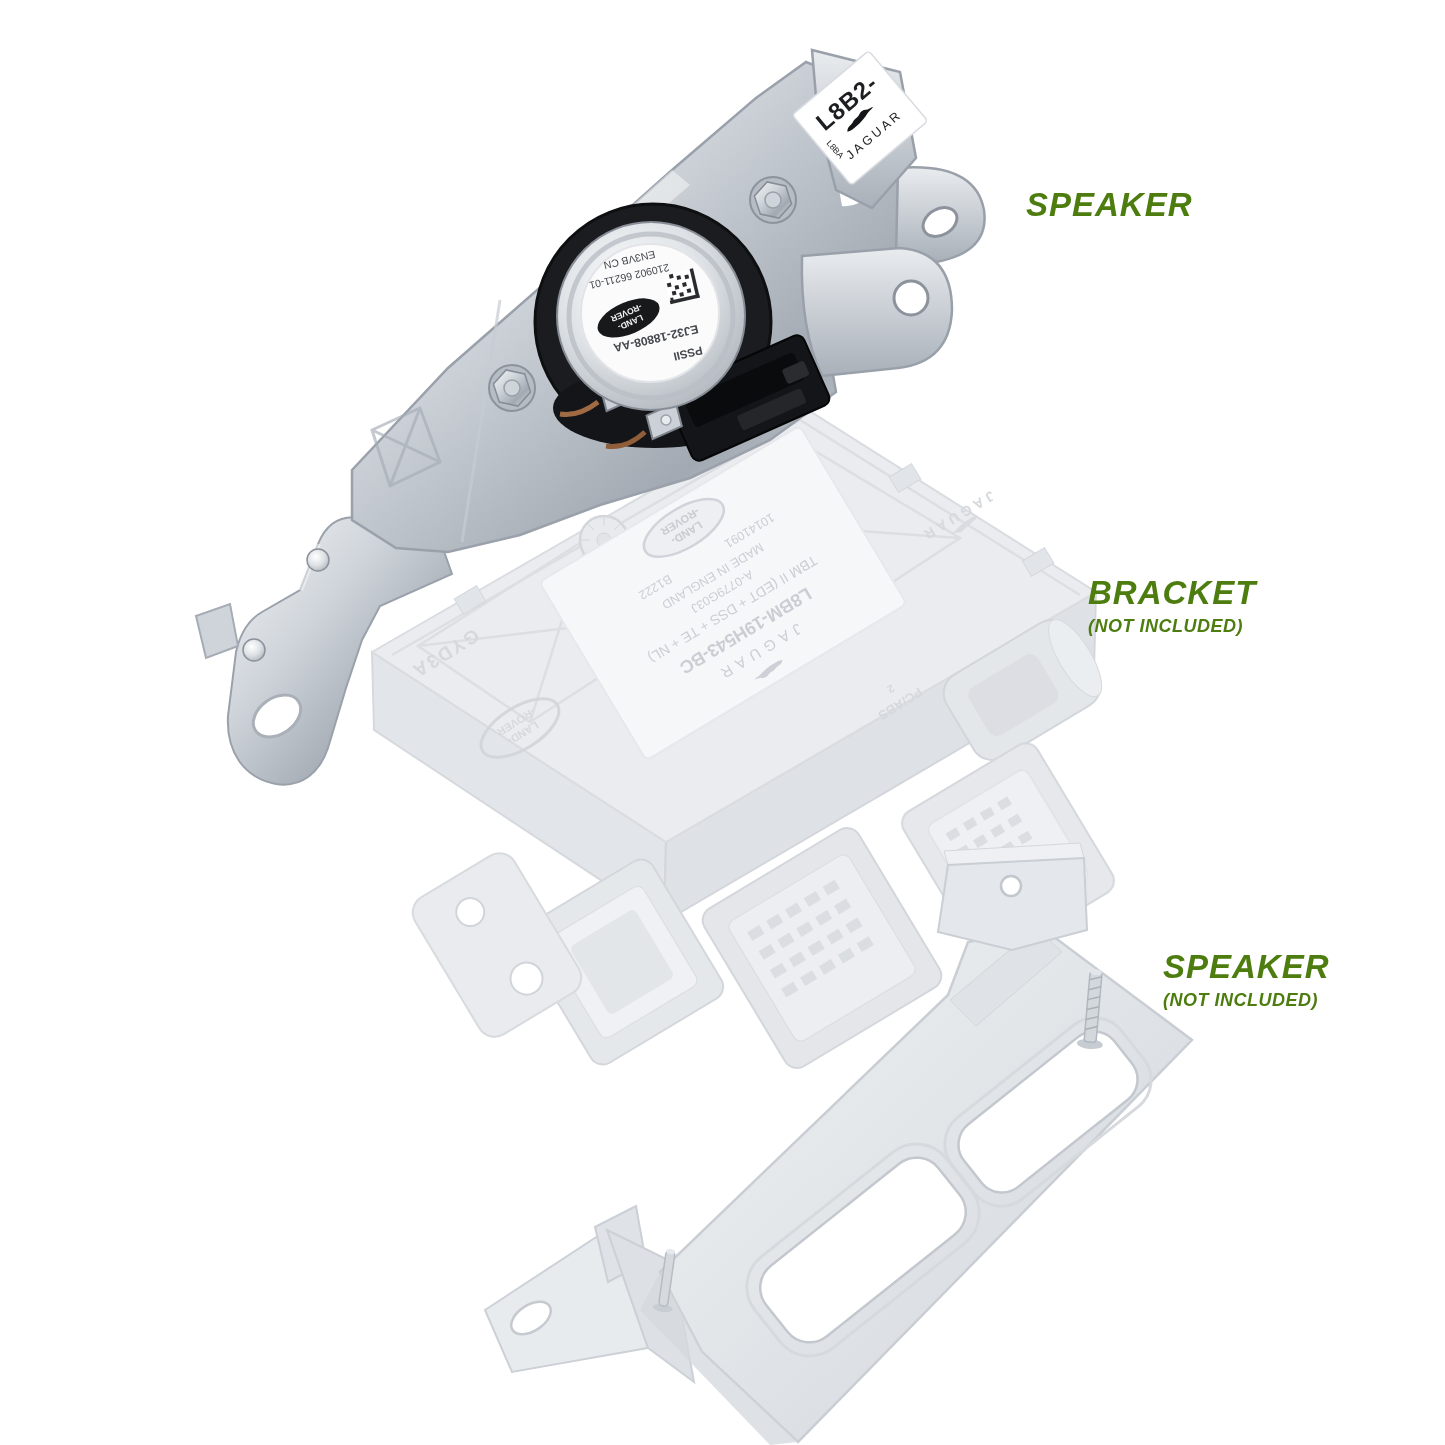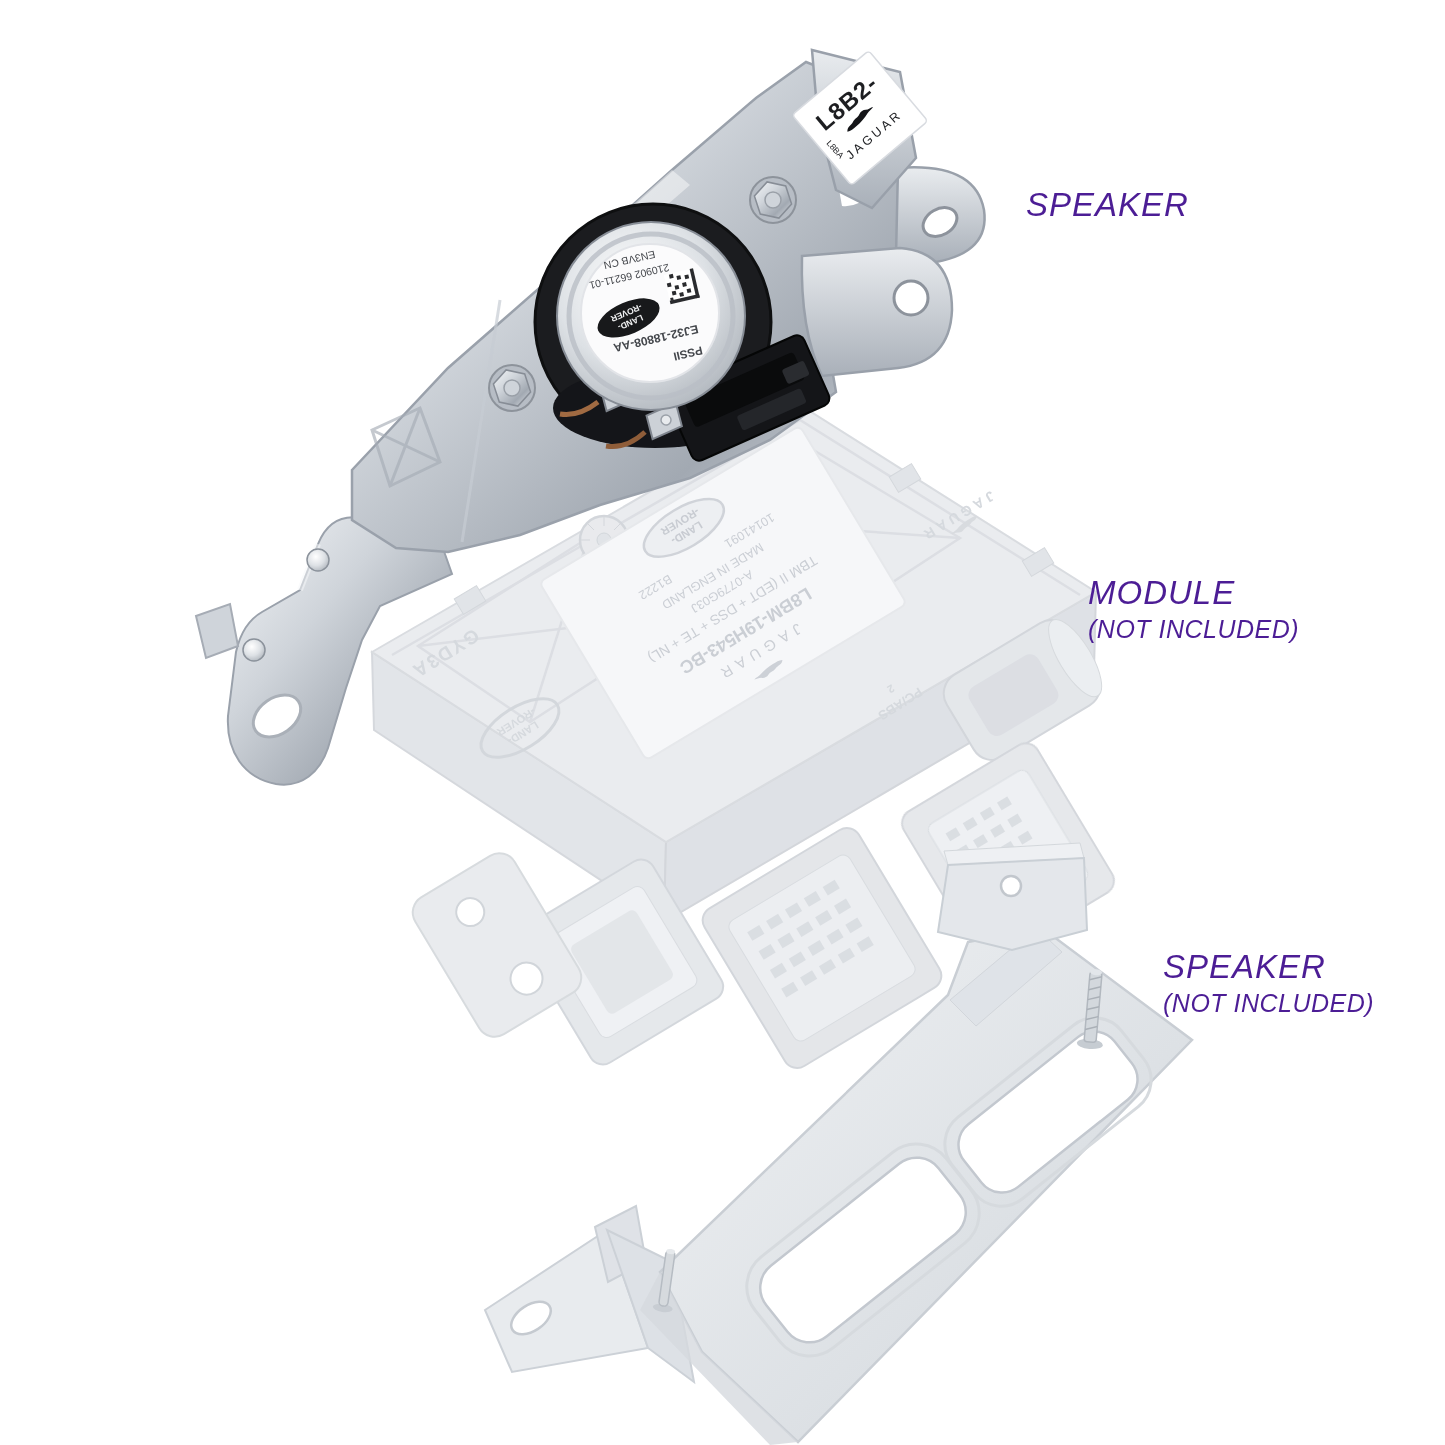--- a/index.html
+++ b/index.html
@@ -1,21 +1,21 @@
 <!DOCTYPE html>
 <html><head>
 <meta charset="utf-8">
 <style>
   html,body{margin:0;padding:0;background:#fff;}
   .scene{position:relative;width:1445px;height:1445px;background:#fff;overflow:hidden;
          font-family:"Liberation Sans",sans-serif;}
   .scene svg.stage{position:absolute;left:0;top:0;}
-  .ann{position:absolute;font-style:italic;font-weight:normal;color:#4c1d95;line-height:1;}
+  .ann{position:absolute;font-style:italic;font-weight:bold;color:#4d7c0f;line-height:1;}
   .ann .big{font-size:33px;letter-spacing:1px;}
-  .ann .note{font-size:25px;letter-spacing:.5px;margin-top:8px;}
+  .ann .note{font-size:18px;letter-spacing:.5px;margin-top:8px;}
   svg text{font-family:"Liberation Sans",sans-serif;}
   .lblTxt{fill:#1d1e21;}
   .ghostTxt{fill:#c6cad1;}
   .embTxt{fill:#d2d6db;font-weight:bold;}
 </style>
 </head>
 <body>
 
 <div class="scene">
 
@@ -344,21 +344,21 @@
       </g>
     </g>
   </g>
 </svg>
 
 <div class="ann" style="left:1026px;top:188px;">
   <div class="big">SPEAKER</div>
 </div>
 
 <div class="ann" style="left:1088px;top:576px;">
-  <div class="big">MODULE</div>
+  <div class="big">BRACKET</div>
   <div class="note">(NOT INCLUDED)</div>
 </div>
 
 <div class="ann" style="left:1163px;top:950px;">
   <div class="big">SPEAKER</div>
   <div class="note">(NOT INCLUDED)</div>
 </div>
 
 </div>
 

